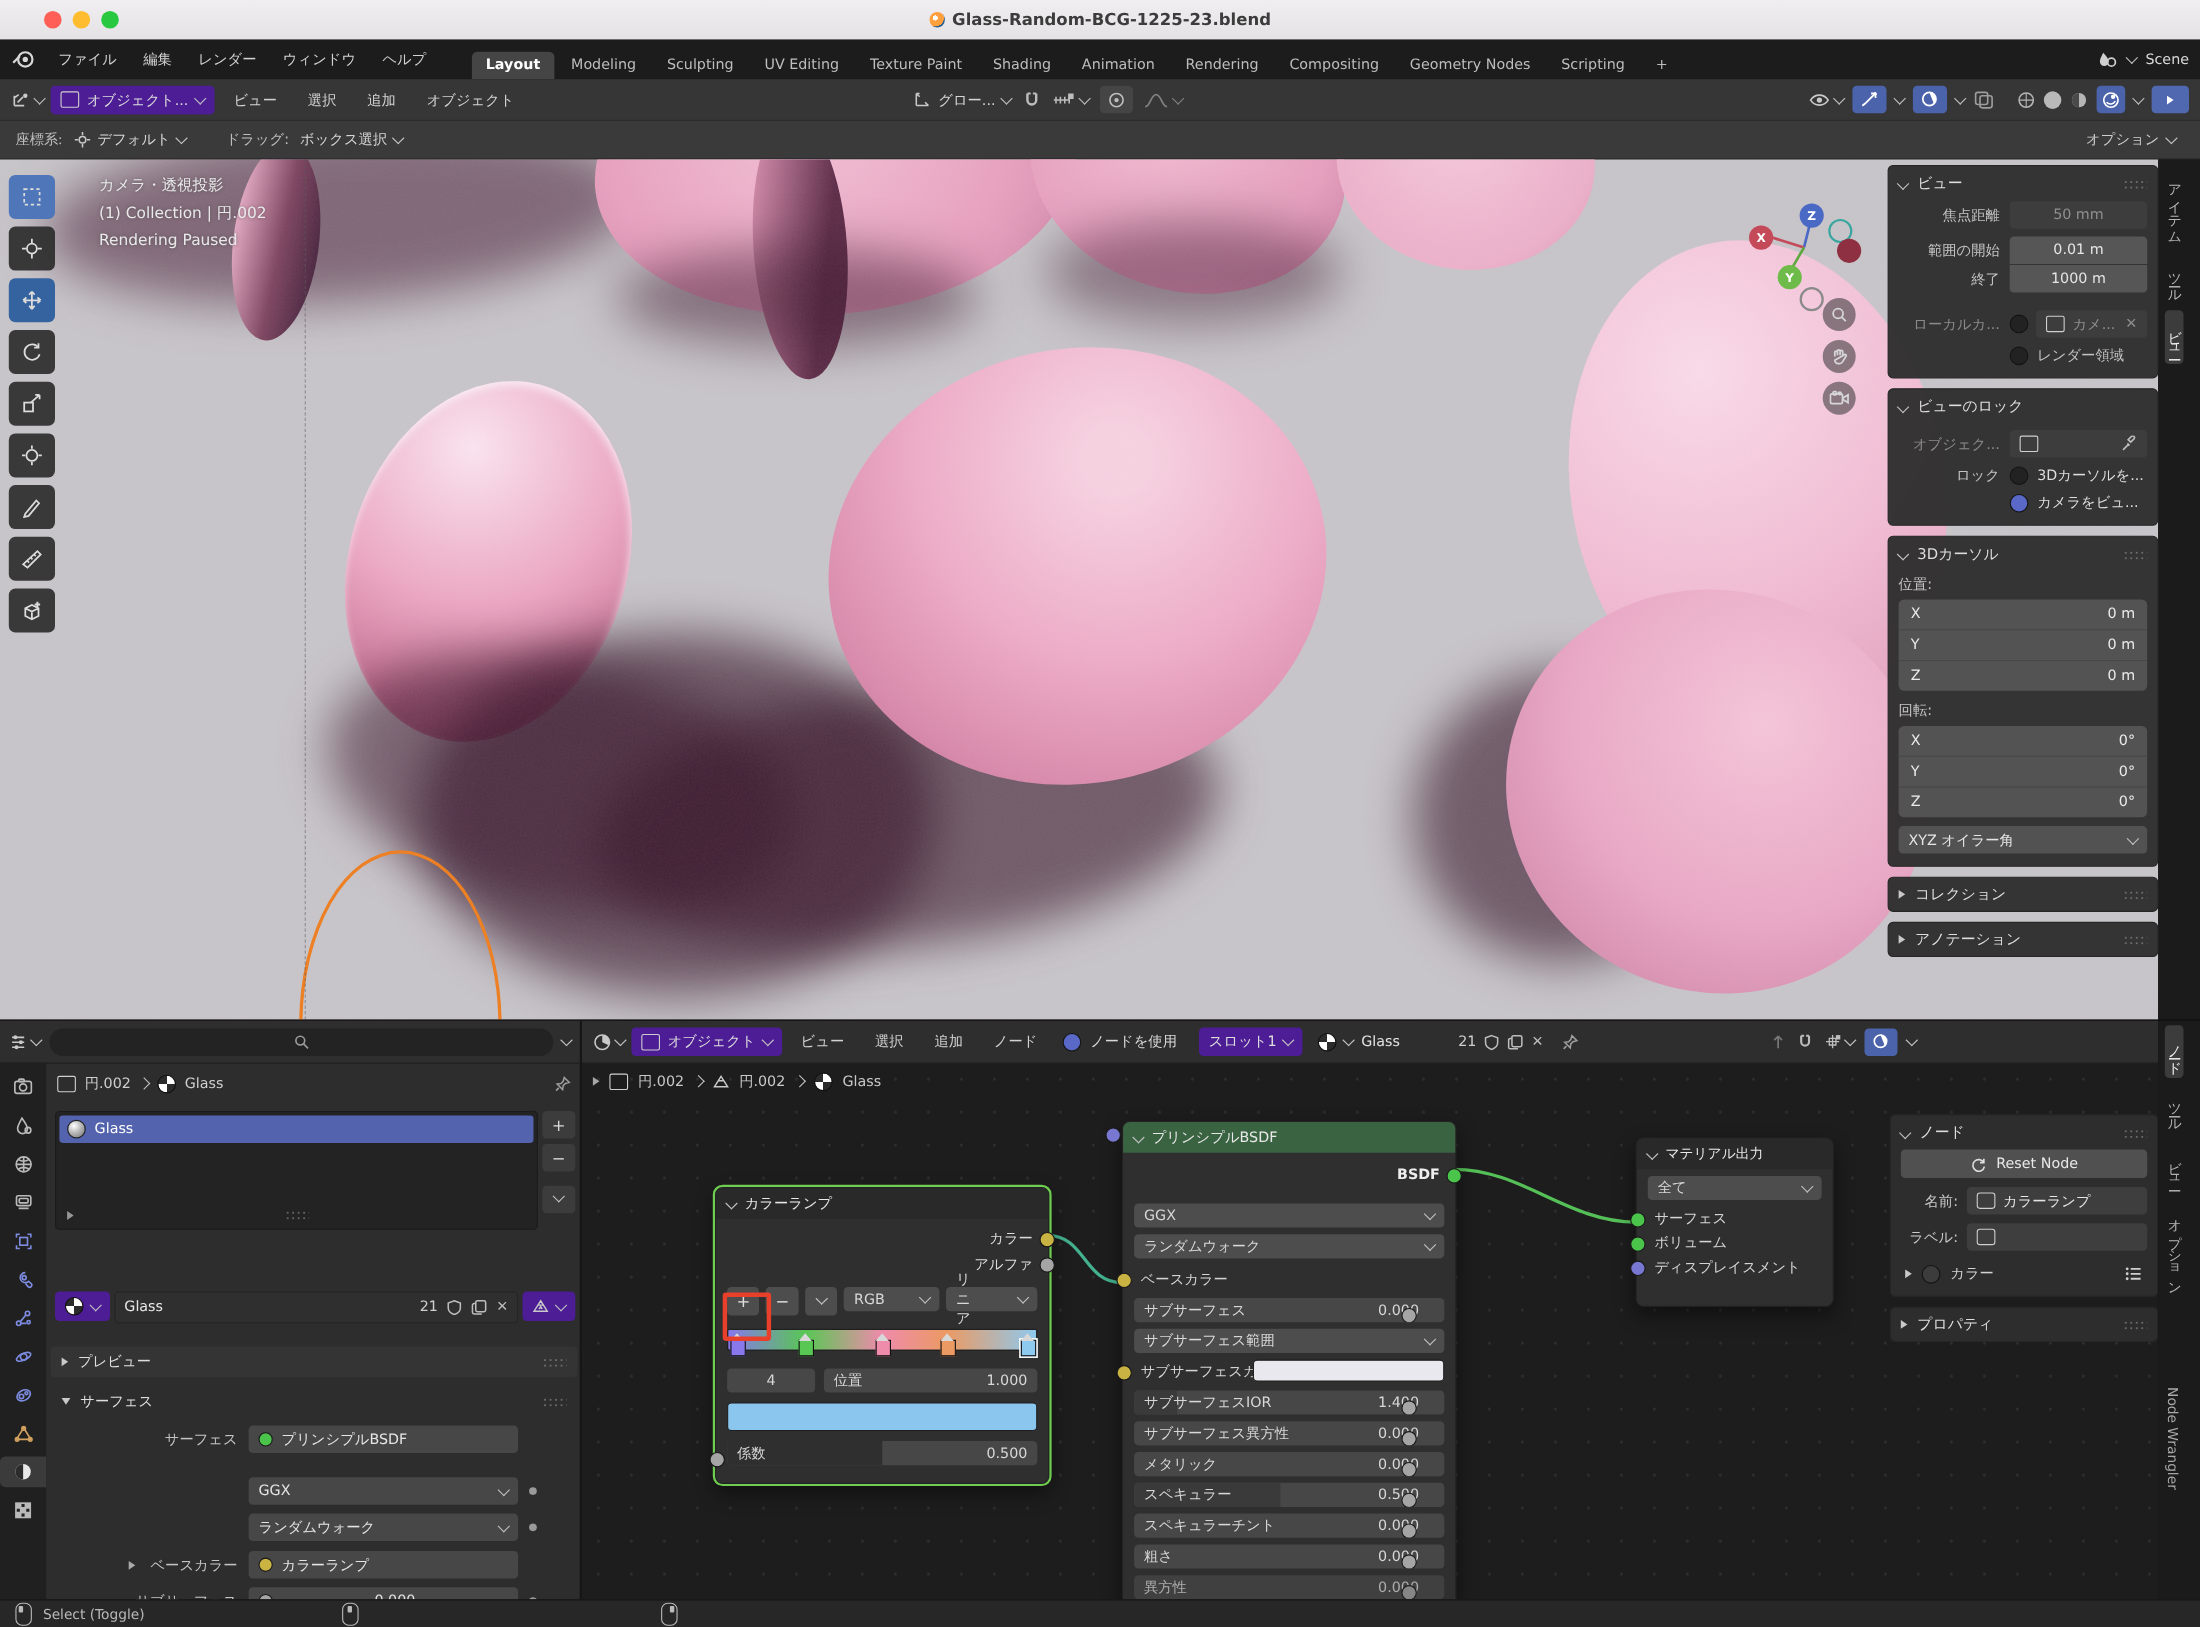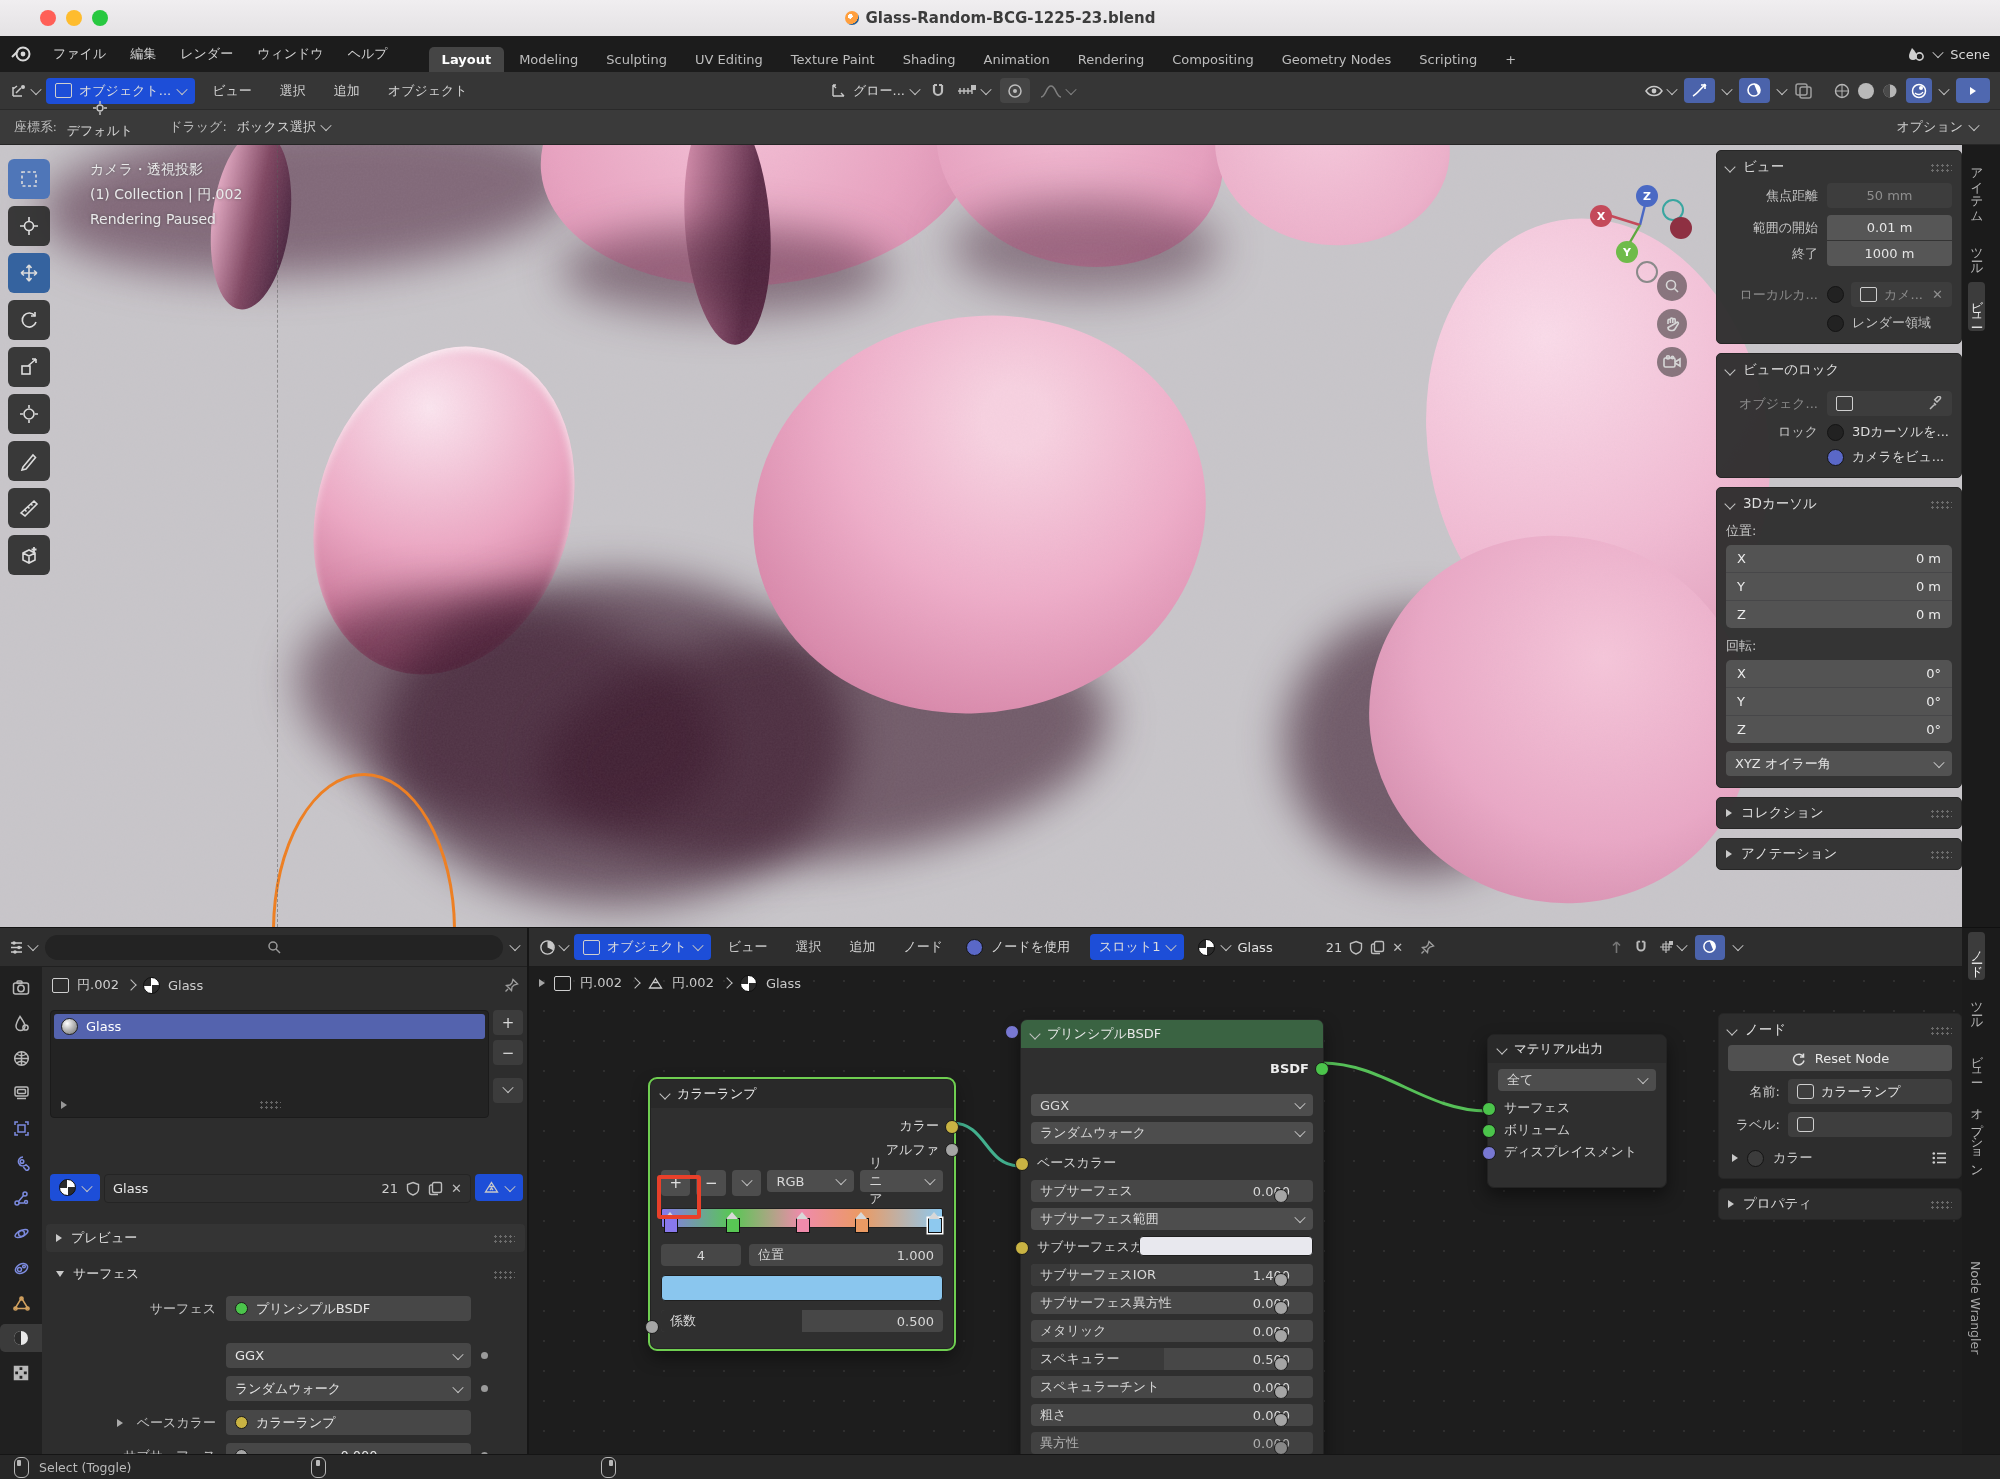--- a/index.html
+++ b/index.html
@@ -17,21 +17,21 @@
   .tri-d{width:0;height:0;border-top:6px solid #c9c9c9;border-left:4.5px solid transparent;border-right:4.5px solid transparent;display:inline-block;flex:none;}
   .grip{width:22px;height:9px;flex:none;opacity:.55;
         background-image:radial-gradient(#9a9a9a 1px,transparent 1.3px);background-size:5px 5px;}
   .dotcb{width:15px;height:15px;border-radius:50%;background:#222;border:1px solid #141414;flex:none;}
   .dotcb.on{background:#5a68c7;}
   .sock{width:12px;height:12px;border-radius:50%;border:1.5px solid #191919;position:absolute;z-index:5;}
   .sock.yellow{background:#c9b343;} .sock.gray{background:#a5a5a5;}
   .sock.green{background:#4bc44b;} .sock.purple{background:#7878d2;}
   .field{background:#565656;border-radius:4px;color:#e5e5e5;display:flex;align-items:center;padding:0 9px;height:25px;}
   .field .val{margin-left:auto;}
-  .pill{background:#1d4ed8;border-radius:4px;display:flex;align-items:center;gap:7px;padding:0 9px;height:26px;color:#ddd;}
+  .pill{background:#4c1d95;border-radius:4px;display:flex;align-items:center;gap:7px;padding:0 9px;height:26px;color:#ddd;}
   .menu-item{color:#d2d2d2;padding:0 11px;cursor:default;}
   .icon-sq{width:15px;height:13px;border:1.6px solid #cfcfcf;border-radius:2px;flex:none;}
   .sphere-ico{width:15px;height:15px;border-radius:50%;flex:none;
      background:conic-gradient(#fff 0 25%,#2b2b2b 25% 50%,#fff 50% 75%,#2b2b2b 75%);border:1px solid #111;}
   .ball-ico{width:15px;height:15px;border-radius:50%;flex:none;
      background:radial-gradient(circle at 35% 30%,#fff,#b9b9b9 45%,#6f6f6f);border:1px solid #222;}
 
   
   #titlebar{left:0;top:0;width:2000px;height:36px;background:linear-gradient(#f0eef0,#e4e2e4);border-bottom:1px solid #c9c7c9;}
   .tl{width:16px;height:16px;border-radius:50%;position:absolute;top:10px;}
@@ -302,21 +302,21 @@
     </div>
     <span class="chev"></span>
     <div id="render-btn">
         <span class="tri-r"></span>
       </div>
   </div>
 </div>
 
 <div id="vph2" class="abs">
   <span style="color:#bdbdbd;font-family:Liberation Serif, serif;">座標系:</span>
-  <div class="row" style="gap:6px;flex-direction:column;">
+  <div class="row" style="gap:6px;">
     <svg width="16" height="16" viewBox="0 0 16 16">
         <circle cx="8" cy="8" r="3" fill="none" stroke="#c9c9c9" stroke-width="1.4"></circle>
         <path d="M8 1 v3 M8 12 v3 M1 8 h3 M12 8 h3" stroke="#c9c9c9" stroke-width="1.4"></path>
       </svg>
     <span>デフォルト</span>
       <span class="chev"></span>
   </div>
   <span style="width:16px;"></span>
   <span style="color:#bdbdbd;">ドラッグ:</span>
   <div class="row" style="gap:6px;">

